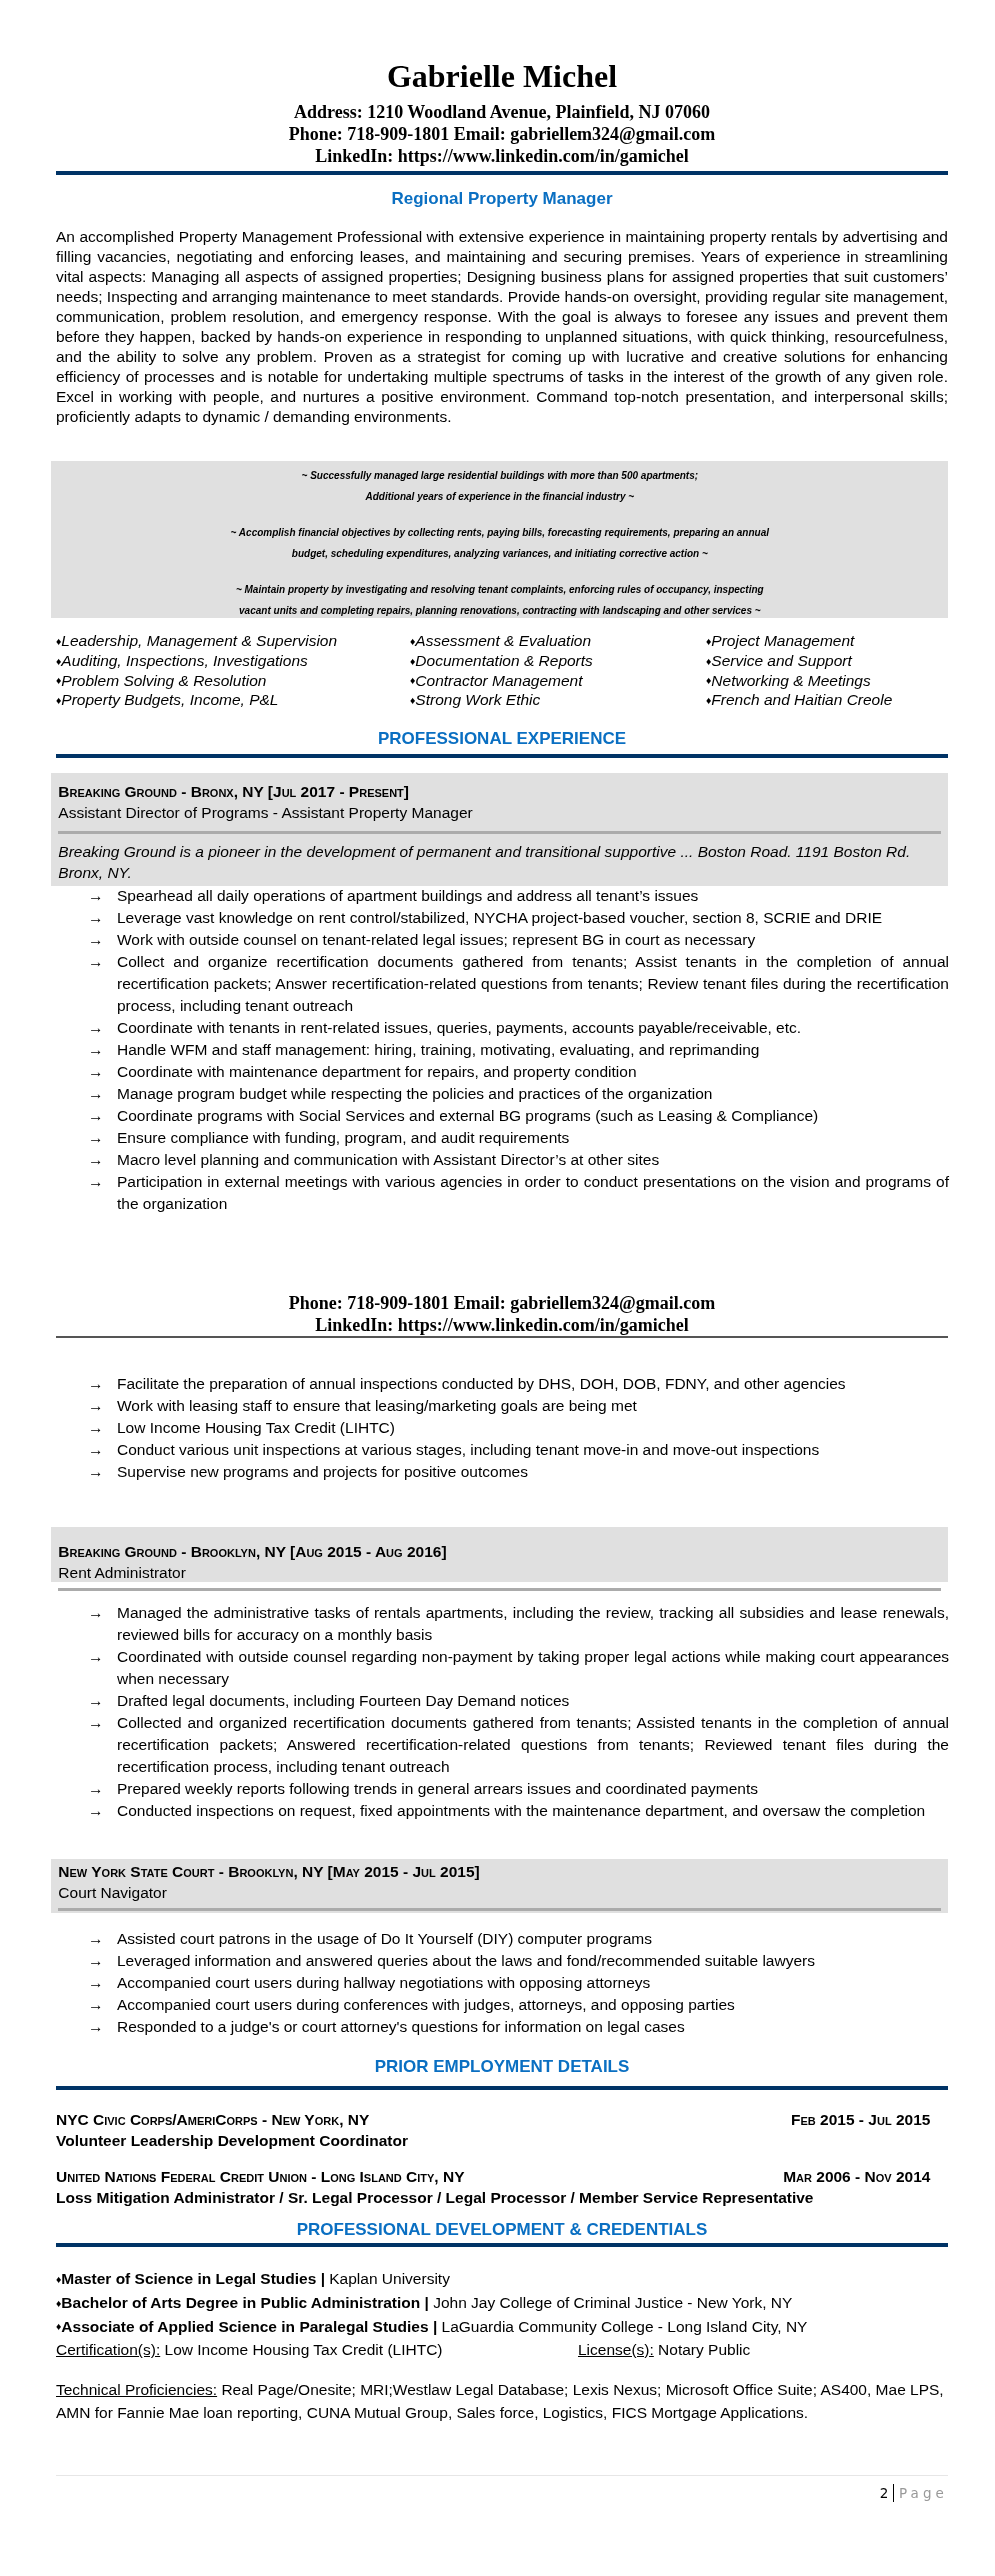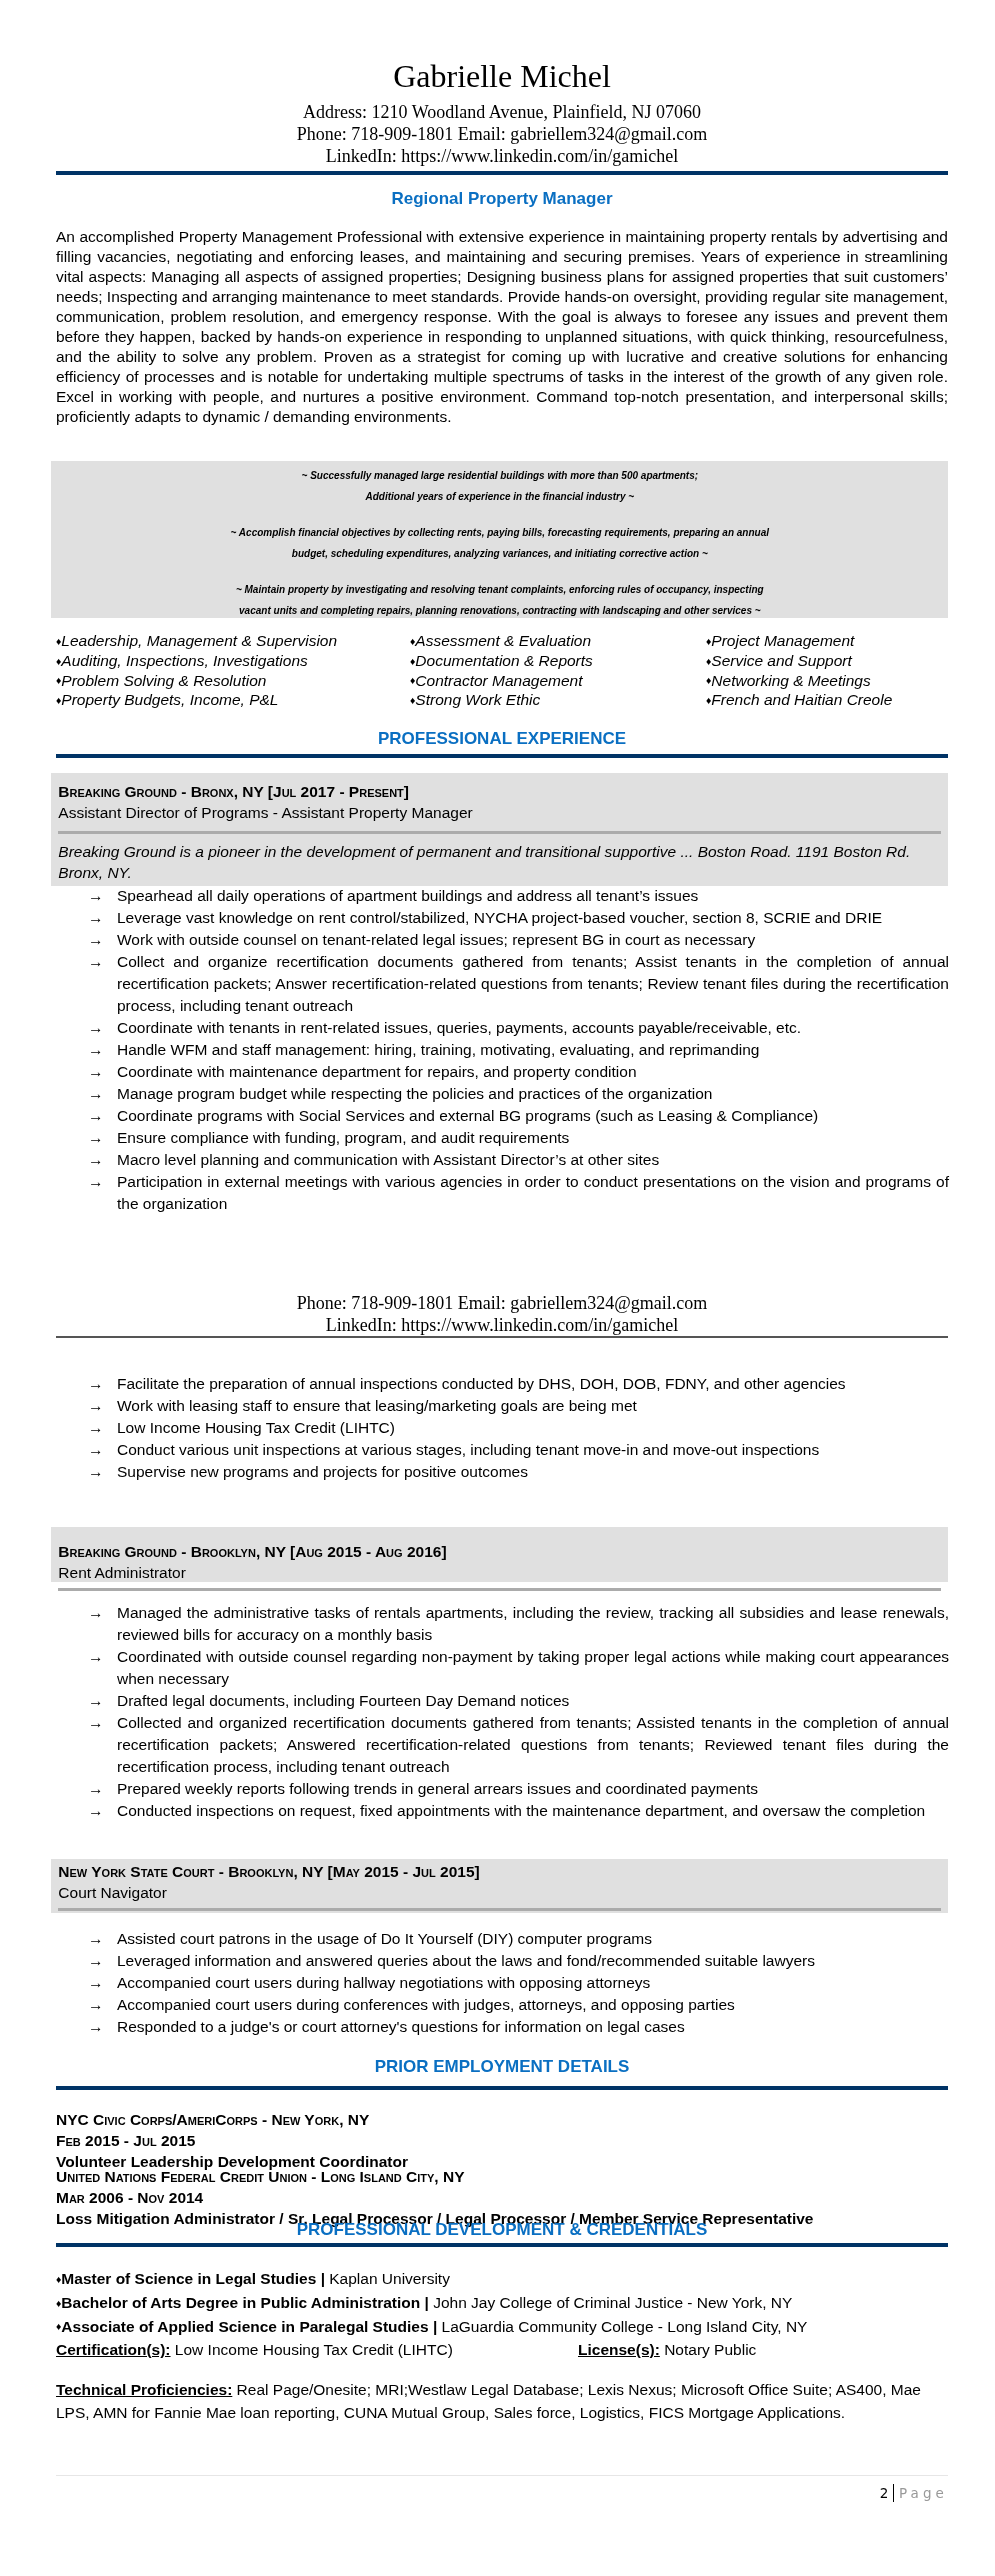--- a/index.html
+++ b/index.html
@@ -2,21 +2,21 @@
 <html style="font-size:9.4px"><head>
 <meta charset="utf-8">
 <style>
   * { box-sizing: border-box; margin: 0; padding: 0; }
   html, body { background: #ffffff; }
   body {
     width: 995px; height: 2576px; position: relative;
     font-family: "Liberation Sans", sans-serif; color: #000; overflow: hidden;
   }
   .page { position: absolute; left: 56px; top: 0; width: 892px; }
-  .serif { font-family: "Liberation Serif", serif; font-weight: normal; text-align: center; }
+  .serif { font-family: "Liberation Serif", serif; font-weight: bold; text-align: center; }
   .name { position: absolute; top: 59px; width: 100%; font-size: 32px; line-height: 35px; }
   .contact { position: absolute; width: 100%; font-size: 18px; line-height: 22px; }
   .rule-blue { position: absolute; left: 0; width: 100%; height: 3.5px; background: #003366; }
   .rule-gray { position: absolute; left: 0; width: 100%; height: 1.8px; background: #555; }
   .blue-head {
     position: absolute; width: 100%; text-align: center; color: #0a6fc2;
     font-weight: bold; font-size: 17px; line-height: 20px;
   }
   .summary {
     position: absolute; top: 227px; width: 100%; font-size: 15.5px; line-height: 20px;
@@ -41,27 +41,27 @@
   .job-title { font-weight: normal; font-size: 15.5px; line-height: 21px; }
   .job-sep { height: 2.9px; background: #ababab; margin: 8.2px 0 0 0; }
   .job-desc { font-style: italic; font-size: 15.5px; line-height: 21px; padding: 7px 0 2.3px 0; }
   .bullets { position: absolute; left: 32px; width: 861px; list-style: none; }
   .bullets li {
     position: relative; padding-left: 29px; font-size: 15.5px; line-height: 22px;
     text-align: justify; text-align-last: left;
   }
   .bullets li::before { content: "\2192"; position: absolute; left: 0; top: 0; }
   .prior-row { position: absolute; width: 100%; }
-  .prior-company { font-weight: bold; font-variant: small-caps; font-size: 15.5px; line-height: 21px; display: flex; justify-content: space-between; padding-right: 17.6px; flex-direction: column; }
+  .prior-company { font-weight: bold; font-variant: small-caps; font-size: 15.5px; line-height: 21px; display: flex; justify-content: space-between; padding-right: 17.6px; }
   .prior-title { font-weight: bold; font-size: 15.5px; line-height: 22px; }
   .edu { position: absolute; top: 2267px; width: 100%; list-style: none; }
   .edu li { font-size: 15.5px; line-height: 23px; }
   .edu li::before { content: "\2666 "; font-size: 10.5px; vertical-align: 1.2px; }
   .edu b { font-weight: bold; }
-  .u { text-decoration: underline; font-weight: bold; }
+  .u { text-decoration: underline; font-weight: normal; }
   .cert { position: absolute; top: 2339px; width: 100%; font-size: 15.5px; line-height: 21px; }
   .cert .lic { position: absolute; left: 522px; top: 0; }
   .tech { position: absolute; top: 2378px; width: 100%; font-size: 15.5px; line-height: 23px; }
   .footer-line { position: absolute; top: 2475px; left: 0; width: 100%; height: 1.2px; background: #e6e6e6; }
   .footer-page {
     position: absolute; top: 2484px; right: 0; font-family: "DejaVu Sans", sans-serif; font-size: 13.5px;
   }
   .footer-page .num { color: #000; }
   .footer-page .bar { display: inline-block; width: 1.2px; height: 17.6px; background: #000; vertical-align: -3.5px; margin: 0 4.7px; }
   .footer-page .pg { color: #999; letter-spacing: 4.1px; }

